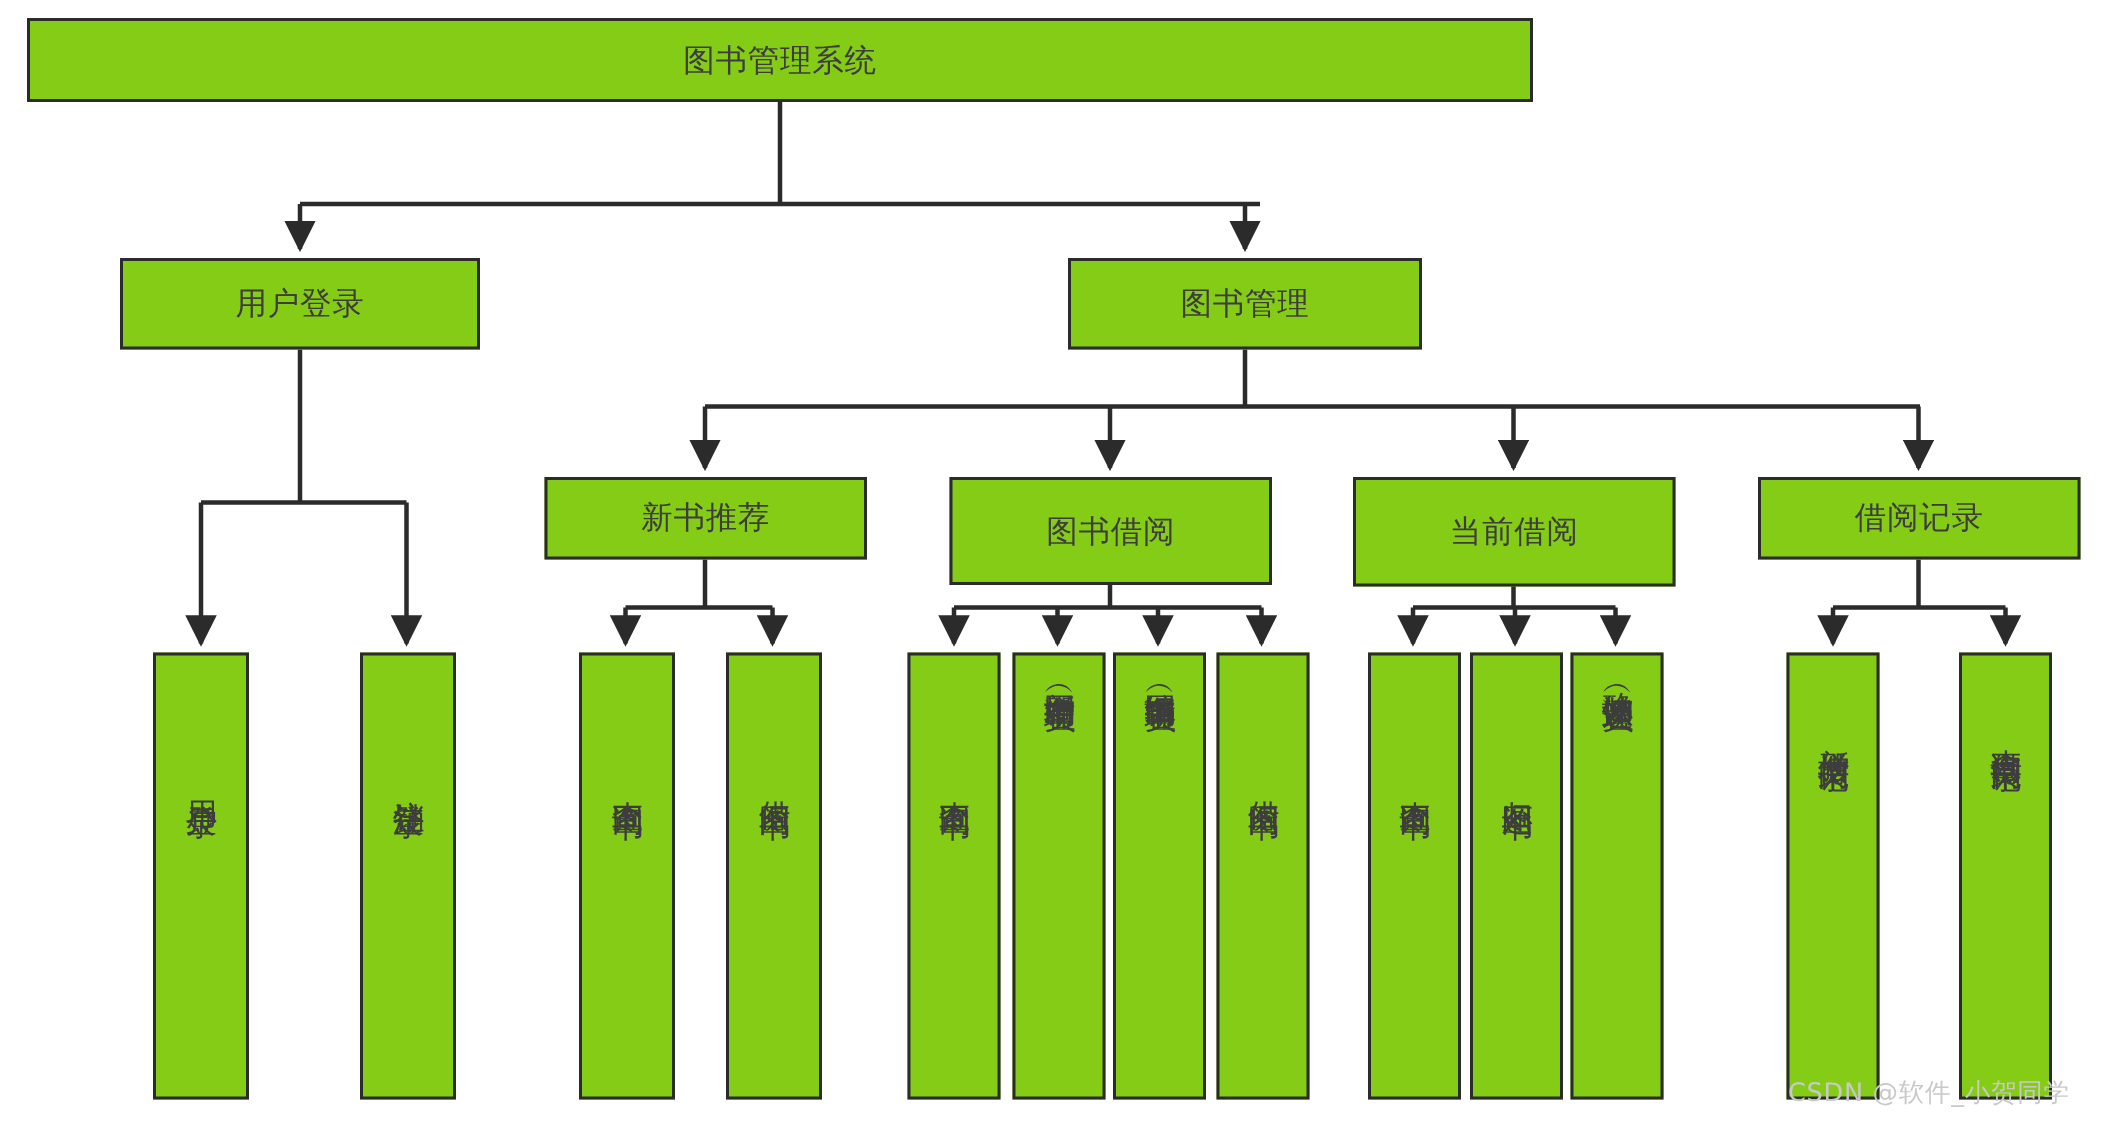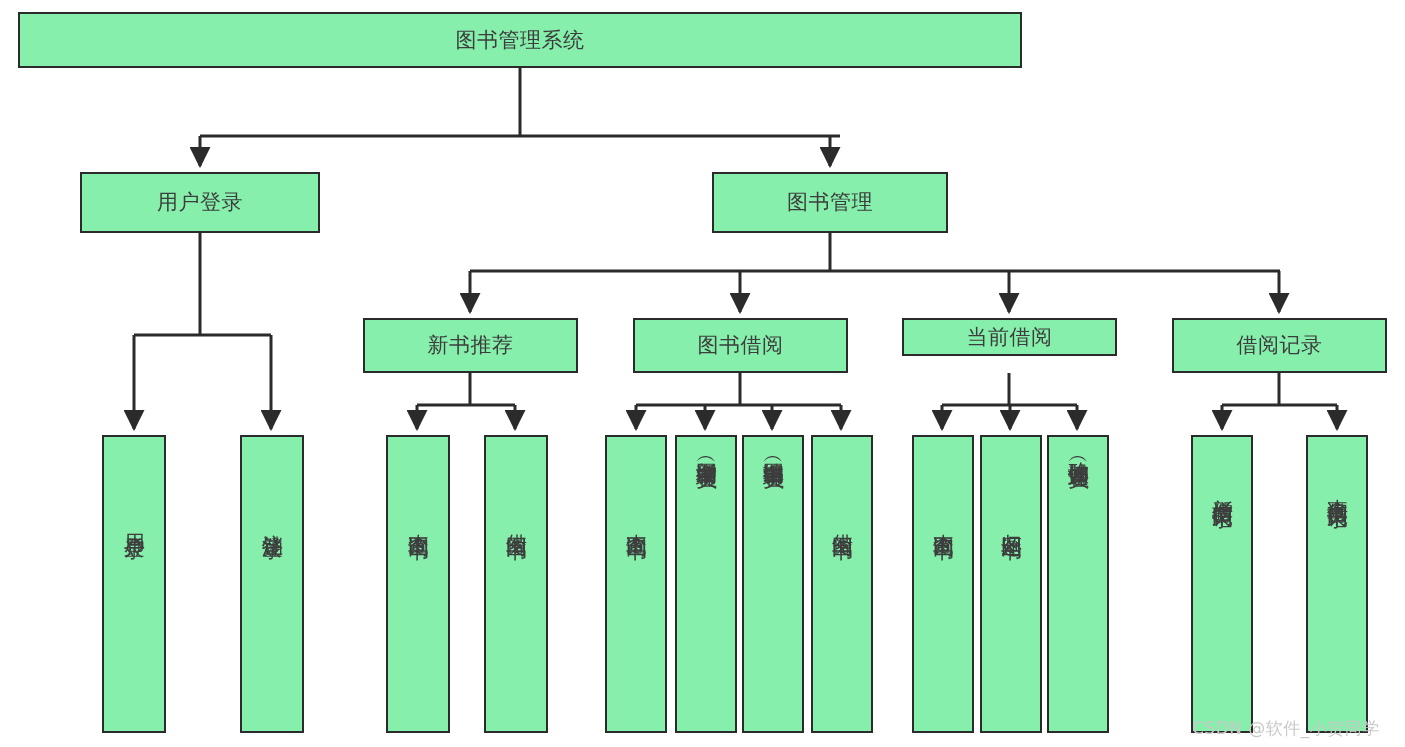--- a/index.html
+++ b/index.html
@@ -22,21 +22,21 @@
     position: absolute;
     left: 0;
     top: 0;
     width: 1405px;
     height: 747px;
     pointer-events: none;
   }
   .node {
     position: absolute;
     box-sizing: border-box;
-    background: #86efac;
+    background: #84cc16;
     border: 2.5px solid #2b2b2b;
     display: flex;
     align-items: center;
     justify-content: center;
     z-index: 2;
   }
   .node .label {
     color: #3d3d3d;
     font-size: 21px;
     line-height: 1.18;
@@ -130,24 +130,24 @@
   <div class="node" style="left:80px; top:172px; width:240px; height:61px;">
     <span class="label">用户登录</span>
   </div>
   <div class="node" style="left:712px; top:172px; width:236px; height:61px;">
     <span class="label">图书管理</span>
   </div>
 
   <div class="node" style="left:363px; top:318px; width:215px; height:55px;justify-content:center;">
     <span class="label">新书推荐</span>
   </div>
-  <div class="node" style="left:633px; top:318px; width:215px; height:55px;justify-content:center;">
+  <div class="node" style="left:633px; top:318px; width:215px; height:72px;justify-content:center;">
     <span class="label">图书借阅</span>
   </div>
-  <div class="node" style="left:902px; top:318px; width:215px; height:38px;">
+  <div class="node" style="left:902px; top:318px; width:215px; height:73px;">
     <span class="label">当前借阅</span>
   </div>
   <div class="node" style="left:1172px; top:318px; width:215px; height:55px;text-align:center;">
     <span class="label">借阅记录</span>
   </div>
 
   <div class="node vertical" style="left:102px; top:435px; width:64px; height:298px; padding-top:80px;">
     <span class="label">用户登录</span>
   </div>
   <div class="node vertical" style="left:240px; top:435px; width:64px; height:298px; padding-top:80px;">

